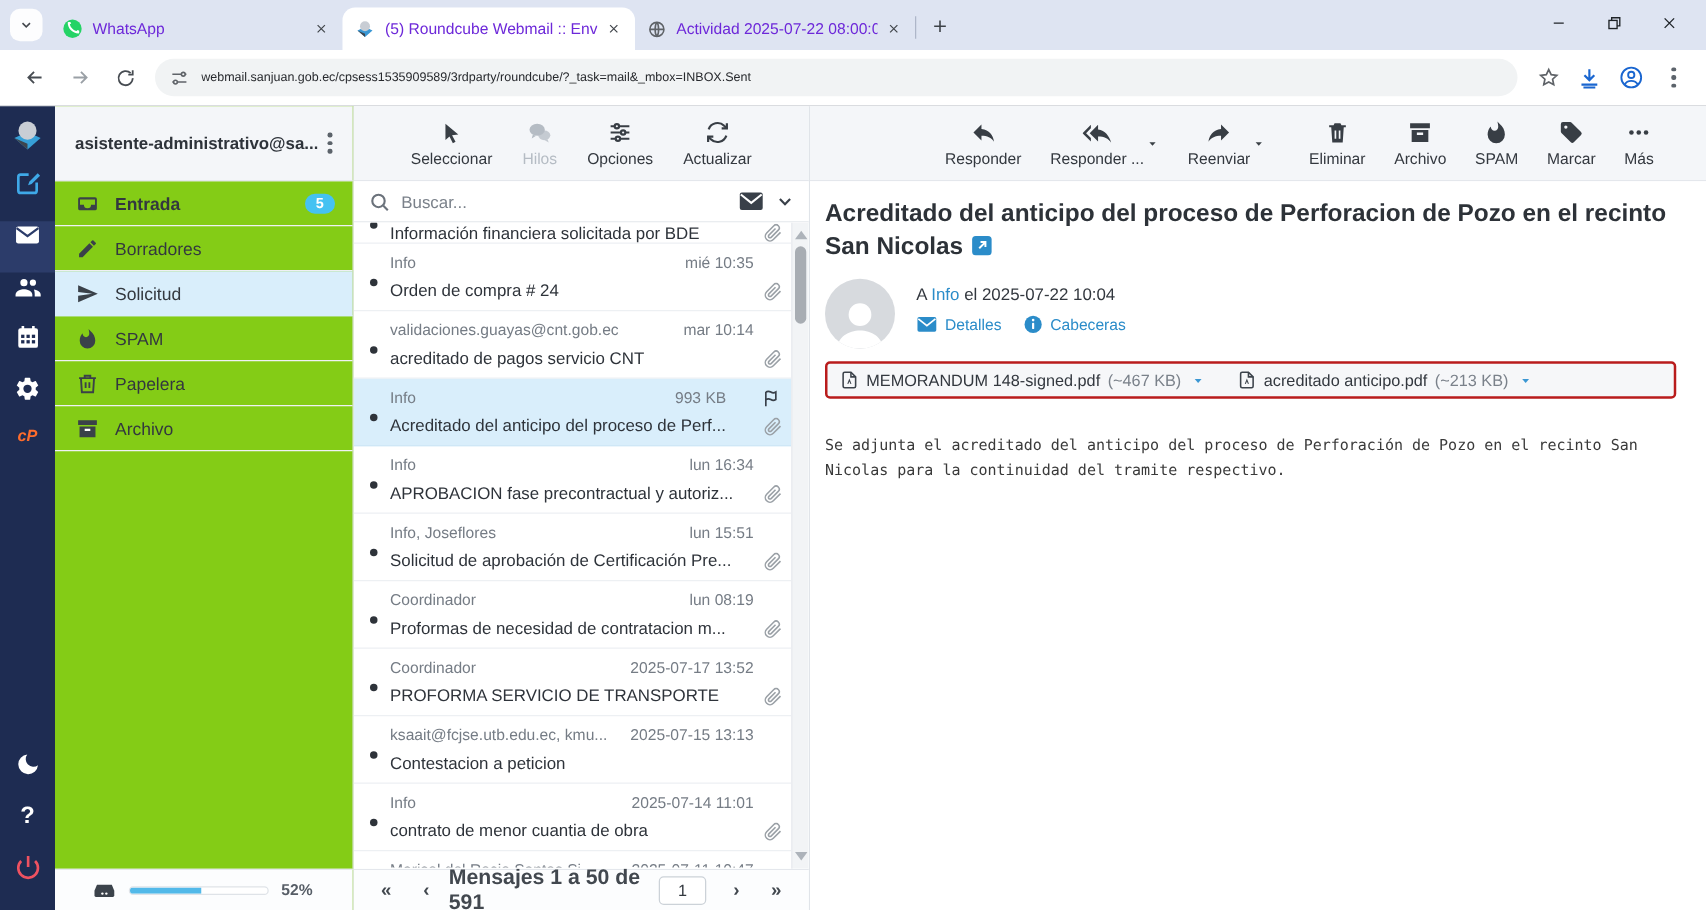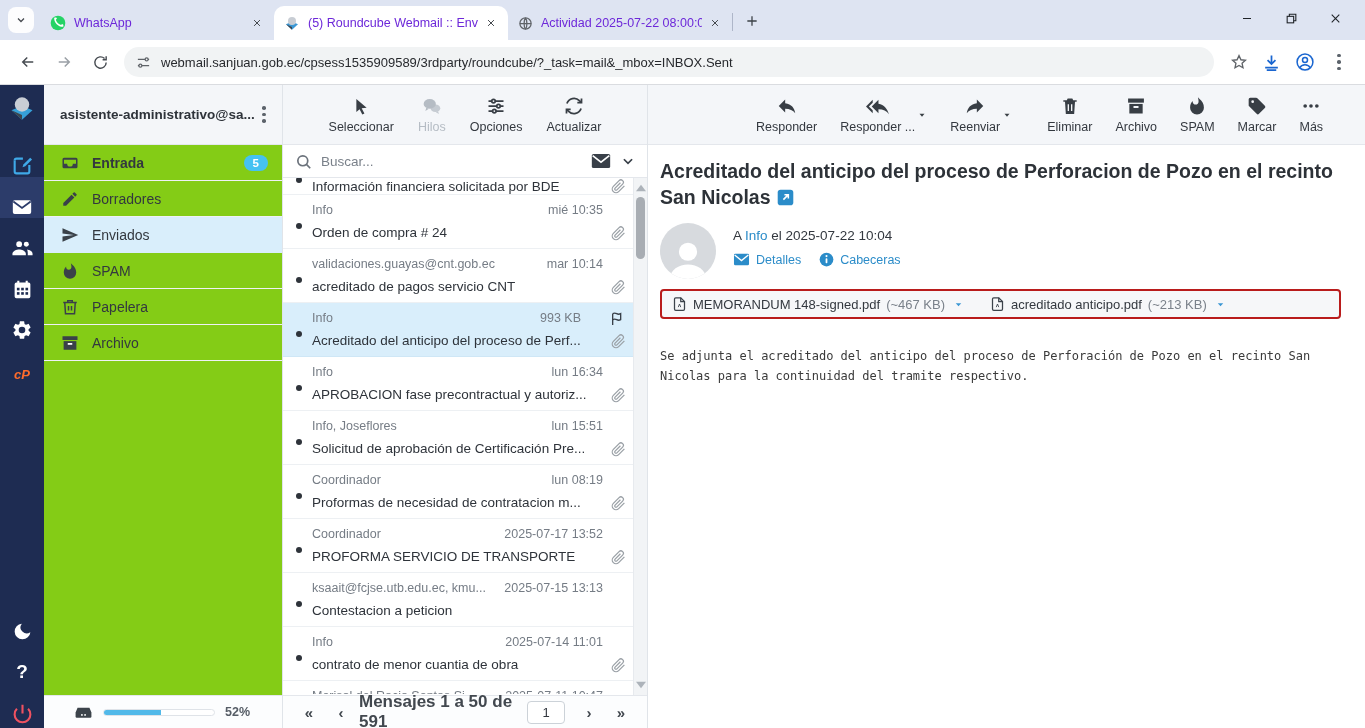--- a/index.html
+++ b/index.html
@@ -16,30 +16,30 @@
   .tab .tab-close { width:18px; height:18px; border-radius:50%; display:flex; align-items:center; justify-content:center; color:#44484e; flex-shrink:0; }
   .tab-sep { width:1px; height:18px; background:#aeb6c9; margin-bottom:9px; }
   .newtab { width:26px; height:26px; margin:0 0 6px 6px; display:flex; align-items:center; justify-content:center; color:#3d4248; }
   .wincontrols { margin-left:auto; display:flex; align-self:flex-start; }
   .winbtn { width:44px; height:36px; display:flex; align-items:center; justify-content:center; color:#1f2328; }
 
   .urlbar { height:45px; background:#fff; display:flex; align-items:center; padding:0 10px; border-bottom:1px solid #dadce0; flex-shrink:0; }
   .navbtn { width:32px; height:32px; display:flex; align-items:center; justify-content:center; color:#474c52; margin:0 2px; }
   .navbtn.disabled { color:#9aa0a6; }
   .omnibox { flex:1; height:30px; background:#f1f3f4; border-radius:15px; display:flex; align-items:center; padding:0 12px; margin:0 6px; color:#202124; }
-  .omnibox .url { font-size:13px; margin-left:10px; color:#27292d; white-space:nowrap; overflow:hidden; }
+  .omnibox .url { font-size:10px; margin-left:10px; color:#27292d; white-space:nowrap; overflow:hidden; }
   .urlicons { display:flex; align-items:center; gap:14px; margin:0 6px 0 10px; }
 
   
   .app { flex:1; display:flex; min-height:0; }
 
   
   .rail { width:44px; background:#1e2c52; display:flex; flex-direction:column; align-items:center; flex-shrink:0; }
   .rail-logo { margin:9px 0 14px 0; }
-  .rail-item { width:44px; height:41px; display:flex; align-items:flex-end; justify-content:center; color:#fff; }
+  .rail-item { width:44px; height:41px; display:flex; align-items:flex-start; justify-content:center; color:#fff; }
   .rail-item.compose { color:#3fa9e8; }
   .rail-item.active { background:#2c3c6a; }
   .rail-cp { color:#ff6c2c; font-size:13px; font-weight:bold; font-style:italic; }
   .rail-spacer { flex:1; }
   .rail-q { color:#fff; font-size:19px; font-weight:bold; }
   .rail-item.power { color:#ef5261; margin-bottom:4px; }
 
   
   .folders { width:239px; background:#84cc16; border-right:1px solid #e0e4e9; display:flex; flex-direction:column; flex-shrink:0; }
   .acct { height:60px; background:#f4f6f9; border-bottom:1px solid #e4e7ec; display:flex; align-items:center; padding:0 8px 0 16px; }
@@ -331,21 +331,21 @@
       <div class="folder">
         <svg class="f-ic" viewBox="0 0 24 24" fill="currentColor">
             <path d="M3 17.25V21h3.75L17.81 9.94l-3.75-3.75L3 17.25zM20.71 7.04a1 1 0 000-1.41L18.37 3.29a1 1 0 00-1.41 0l-1.84 1.83 3.75 3.75 1.84-1.83z"></path>
           </svg>
         <span class="f-label">Borradores</span>
       </div>
       <div class="folder selected">
         <svg class="f-ic" viewBox="0 0 24 24" fill="currentColor">
             <path d="M2.01 21L23 12 2.01 3 2 10l15 2-15 2z"></path>
           </svg>
-        <span class="f-label">Enviados</span>
+        <span class="f-label">Solicitud</span>
       </div>
       <div class="folder">
         <svg class="f-ic" viewBox="0 0 24 24" fill="currentColor">
             <path d="M13.1 1.5s.8 2.8.8 5c0 2.1-1.4 3.8-3.5 3.8S6.8 8.6 6.8 6.5l.03-.37C4.9 7.9 3.7 10.8 3.7 14a8.3 8.3 0 1016.6 0c0-4.2-2-8-5.2-10.4l-2-2.1z"></path>
           </svg>
         <span class="f-label">SPAM</span>
       </div>
       <div class="folder">
         <svg class="f-ic" viewBox="0 0 24 24" fill="none" stroke="currentColor" stroke-width="2">
             <path d="M3 6h18"></path>

